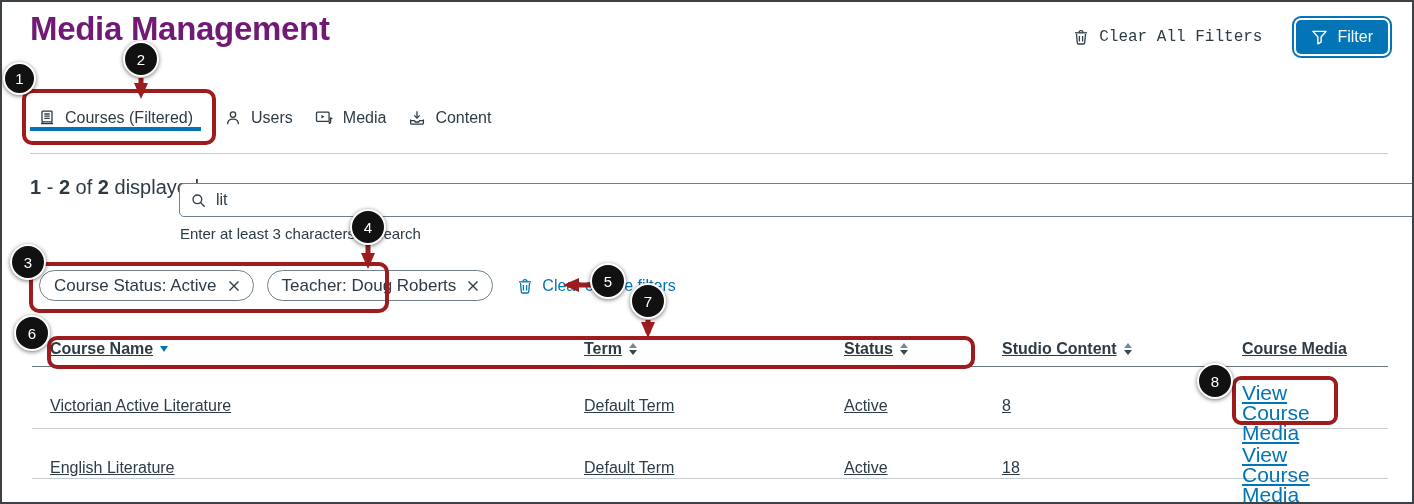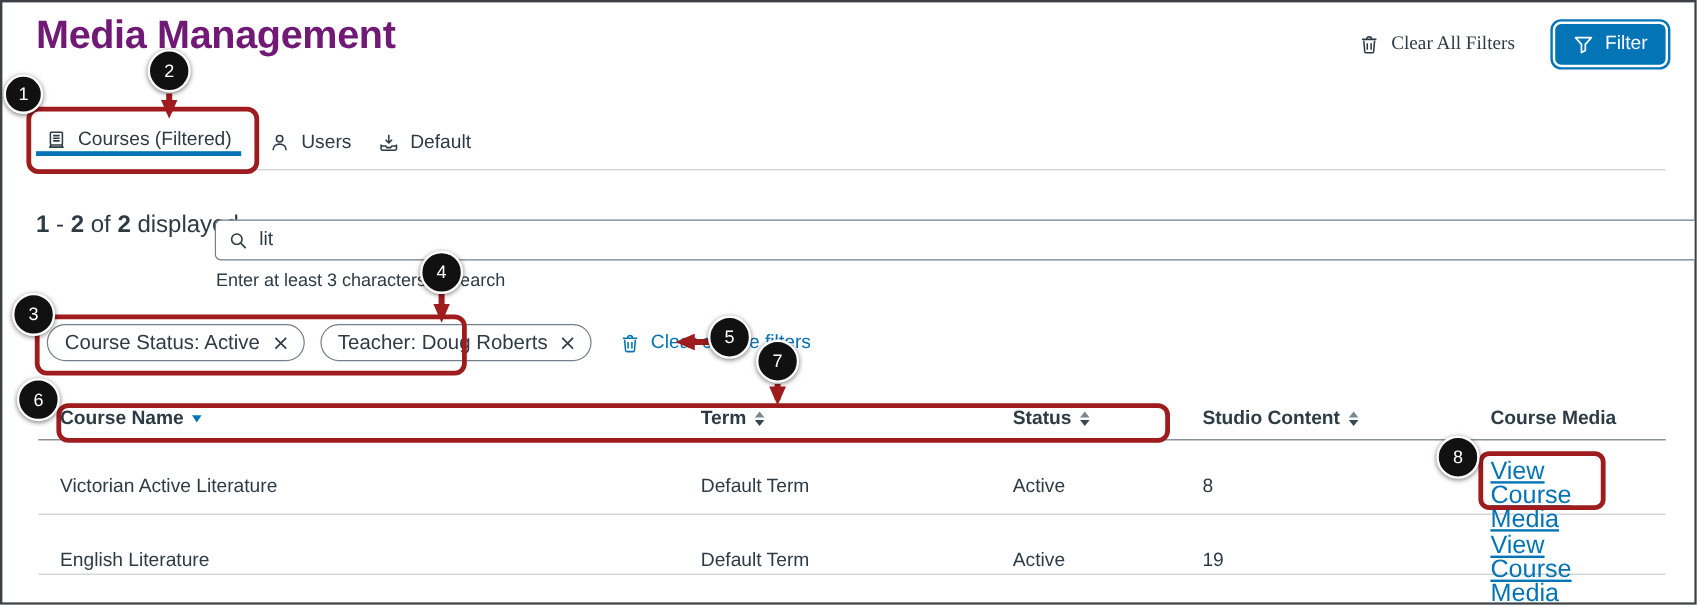--- a/index.html
+++ b/index.html
@@ -14,27 +14,27 @@
   body{font-family:"Liberation Sans", sans-serif;color:var(--ink);}
   .screen{
     position:relative;width:1414px;height:504px;background:#fff;
     border:2px solid #3c4146;overflow:hidden;margin:0 auto;
   }
   
   .page-title{position:absolute;left:28px;top:8px;font-size:33px;font-weight:700;
     color:#701a75;letter-spacing:-.3px;margin:0;}
   .hdr-actions{position:absolute;right:20px;top:12px;height:46px;display:flex;align-items:center;gap:24px;}
   .clear-all{display:flex;align-items:center;gap:9px;font-size:16px;color:var(--ink);
-    background:none;border:none;cursor:pointer;font-family:Liberation Serif, serif;}
+    background:none;border:none;cursor:pointer;font-family:Liberation Mono, monospace;}
   .filter-ring{border:2px solid var(--blue);border-radius:9px;padding:2px;background:#fff;}
   .filter-btn{display:flex;align-items:center;gap:9px;background:var(--blue);color:#fff;
     border:none;border-radius:5px;padding:8px 15px;font-size:16px;cursor:pointer;font-family:inherit;}
   
-  .tabbar{position:absolute;left:28px;right:24px;top:95px;height:45px;display:flex;
-    align-items:center;border-bottom:1px solid var(--gray-line);}
+  .tabbar{position:absolute;left:28px;right:24px;top:107px;height:45px;display:flex;
+    align-items:flex-start;border-bottom:1px solid var(--gray-line);}
   .tab{display:flex;align-items:center;gap:9px;font-size:16px;color:var(--ink);cursor:pointer;}
   .tab--active{padding:0 8px;border-bottom:4px solid var(--blue);}
   .tab--plain{margin-left:23px;}
   .tab--plain + .tab--plain{margin-left:22px;}
   .tab svg{flex:0 0 auto;}
   
   .count{position:absolute;left:28px;top:174px;font-size:20px;white-space:pre;}
   .count b{font-weight:700;}
   .searchbox{position:absolute;left:177px;top:181px;width:1286px;height:34px;
     border:1px solid var(--border-gray);border-radius:5px;background:#fff;
@@ -50,21 +50,21 @@
   .pill + .pill{margin-left:13px;}
   .pill-x{background:none;border:none;padding:0;cursor:pointer;display:flex;}
   .clear-course{display:inline-flex;align-items:center;gap:8px;margin-left:17px;
     color:var(--blue);font-size:16px;background:none;border:none;cursor:pointer;font-family:inherit;}
   
   .tablewrap{position:absolute;left:30px;right:24px;top:330px;}
   .t-row{display:grid;grid-template-columns:552px 260px 158px 240px 1fr;align-items:center;}
   .t-head{height:35px;border-bottom:1px solid #6b7780;font-weight:700;font-size:15px;}
   .t-body-row1{height:62px;border-bottom:1px solid var(--gray-line);}
   .t-body-row2{height:50px;border-bottom:1px solid var(--gray-line);}
-  .cell{font-size:16px;color:var(--ink);}
+  .cell{font-size:16px;color:var(--ink);text-decoration:underline;}
   .cell--first{padding-left:18px;}
   .hcell{display:flex;align-items:center;gap:7px;cursor:pointer;}
   .hcell--static{cursor:default;}
   .tri-down{width:0;height:0;border-left:4.5px solid transparent;border-right:4.5px solid transparent;
     border-top:6px solid var(--blue);}
   .sorter{display:flex;flex-direction:column;gap:2px;}
   .sorter .s-up{width:0;height:0;border-left:4px solid transparent;border-right:4px solid transparent;
     border-bottom:5px solid #7a8893;}
   .sorter .s-dn{width:0;height:0;border-left:4px solid transparent;border-right:4px solid transparent;
     border-top:5px solid #37474f;}
@@ -125,28 +125,39 @@
       <span>
         <svg width="18" height="18" viewBox="0 0 18 18" fill="none" stroke="#2D3B45" stroke-width="1.3">
           <circle cx="9" cy="5.6" r="2.7"></circle>
           <path d="M3.6 15.2c0-3.3 2.4-5.1 5.4-5.1s5.4 1.8 5.4 5.1"></path>
         </svg>
       </span>
       <span>Users</span>
     </div>
     <div class="tab tab--plain">
       <span>
+        <svg width="19" height="18" viewBox="0 0 19 18" fill="none" stroke="#2D3B45" stroke-width="1.3">
+          <rect x="1.5" y="3.2" width="12.6" height="9.2" rx="1"></rect>
+          <path d="M6.4 6.1v3.4L9.5 7.8z" fill="#2D3B45" stroke="none"></path>
+          <path d="M15.6 13.8V9.2l1.8.5"></path>
+          <circle cx="14.7" cy="13.9" r="1.1" fill="#2D3B45" stroke="none"></circle>
+        </svg>
+      </span>
+      <span>Media</span>
+    </div>
+    <div class="tab tab--plain">
+      <span>
         <svg width="18" height="18" viewBox="0 0 18 18" fill="none" stroke="#2D3B45" stroke-width="1.3" stroke-linejoin="round">
           <path d="M9 2.2v6.6"></path>
             <path d="M6.3 6.4L9 9.1l2.7-2.7"></path>
           <path d="M2.6 10.4v3.6a1.2 1.2 0 0 0 1.2 1.2h10.4a1.2 1.2 0 0 0 1.2-1.2v-3.6"></path>
           <path d="M2.6 11.6h3.8l1 1.4h3.2l1-1.4h3.8"></path>
         </svg>
       </span>
-      <span>Default</span>
+      <span>Content</span>
     </div>
   </nav>
 
   <div class="count"><b>1</b><span> - </span><b>2</b><span> of </span><b>2</b><span> displayed</span></div>
 
   <div class="searchbox">
     <span>
       <svg width="17" height="17" viewBox="0 0 18 18" fill="none" stroke="#2D3B45" stroke-width="1.4">
         <circle cx="7.8" cy="7.8" r="4.6"></circle>
           <path d="M11.4 11.4L15.6 15.6"></path>
@@ -230,21 +241,21 @@
       <div class="cell">Default Term</div>
       <div class="cell">Active</div>
       <div class="cell">8</div>
       <div class="cell"><a class="media-link">View Course Media</a></div>
     </div>
 
     <div class="t-row t-body-row2">
       <div class="cell cell--first">English Literature</div>
       <div class="cell">Default Term</div>
       <div class="cell">Active</div>
-      <div class="cell">19</div>
+      <div class="cell">18</div>
       <div class="cell"><a class="media-link">View Course Media</a></div>
     </div>
   </div>
 
   <div class="a-box" style="left:20px;top:87px;width:194px;height:56px;"></div>
   <div class="a-box" style="left:27px;top:260px;width:360px;height:51px;"></div>
   <div class="a-box" style="left:45px;top:334px;width:928px;height:33px;"></div>
   <div class="a-box" style="left:1230px;top:374px;width:106px;height:49px;border-width:4px;border-radius:9px;"></div>
 
   <svg class="annot-svg" width="1414" height="504" viewBox="0 0 1414 504">

